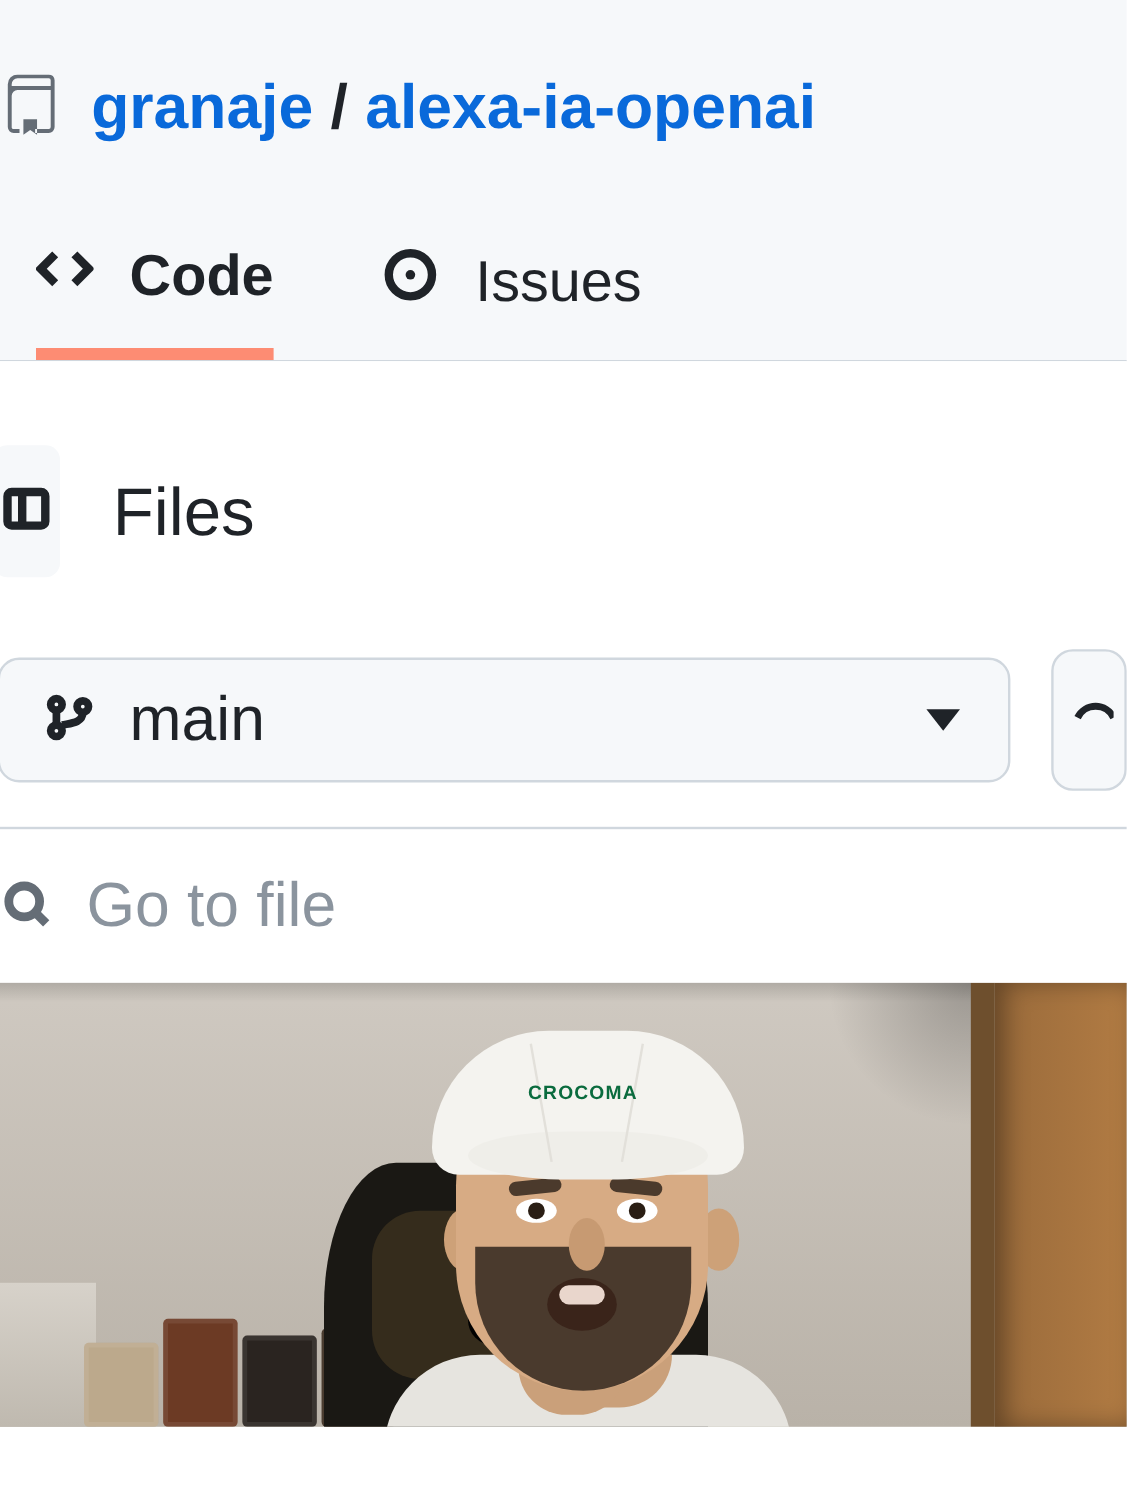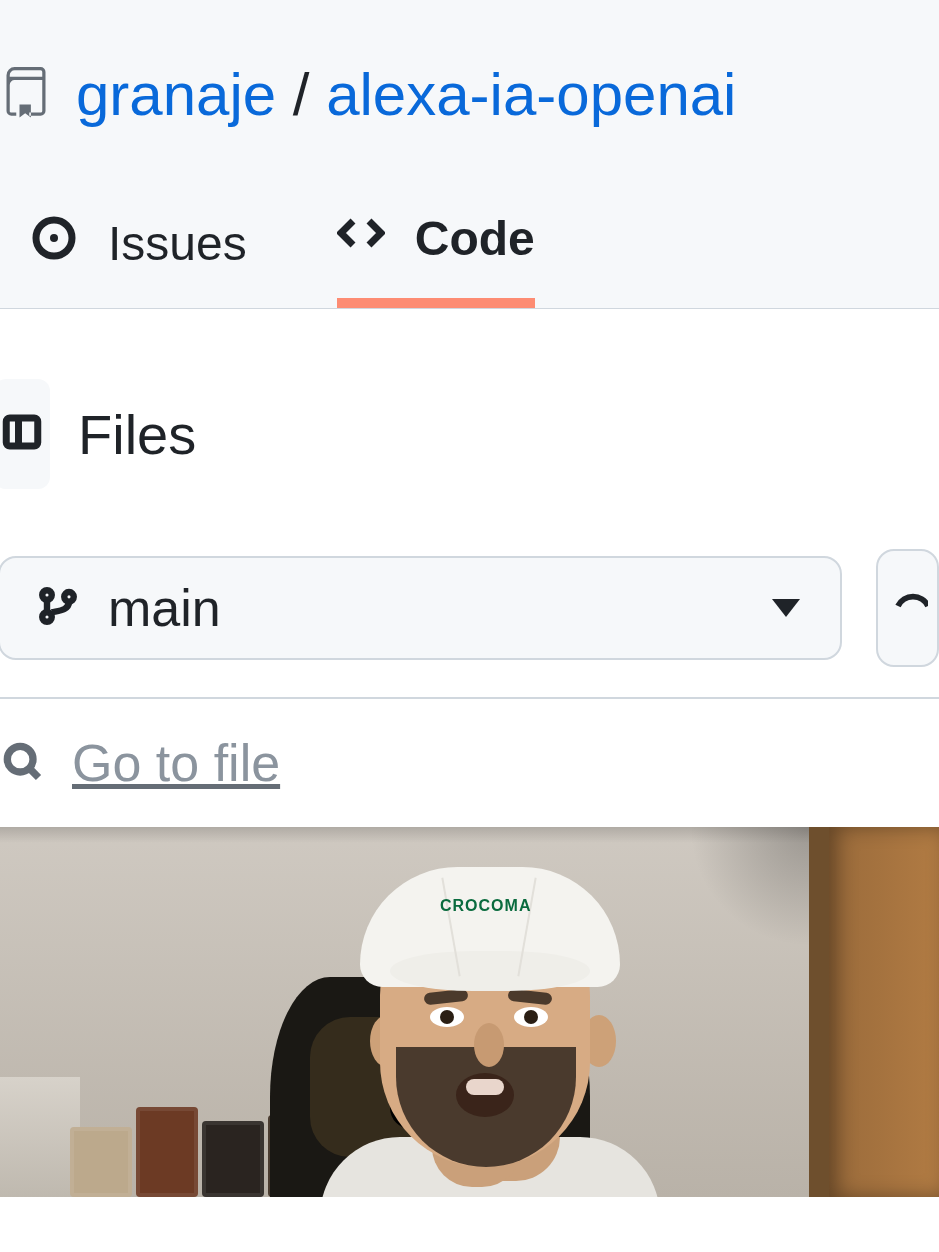--- a/index.html
+++ b/index.html
@@ -9,21 +9,21 @@
     padding: 40px 0 0 0;
     border-bottom: 1px solid #d0d7de;
   }
   .breadcrumb {
     display: flex;
     align-items: center;
     gap: 24px;
     padding: 20px 0 60px 0;
   }
   .repo-icon svg { width: 52px; height: 52px; fill: #656d76; }
-  .crumbtext { font-size: 60px; font-weight: 400; color: #1f2328; text-align: center; }
+  .crumbtext { font-size: 52px; font-weight: 700; color: #1f2328; text-align: center; }
   .crumbtext a { color: #0969da; text-decoration: none; }
   .sep { color: #1f2328; }
   .tabs {
     display: flex;
     align-items: center;
     gap: 90px;
     padding: 0 30px 0 30px;
     font-size: 48px;
   }
   .tab {
@@ -32,21 +32,21 @@
     color: #1f2328;
     font-weight: 400;
   }
   .tab.active { border-bottom: 10px solid #fd8c73; font-weight: 600; }
   .tab svg { width: 48px; height: 48px; fill: none; stroke: #1f2328; stroke-width: 3.5; }
   .files-panel {
     background: #ffffff;
     padding: 50px 0 0 0;
   }
   .files-head {
-    display: flex; align-items: center; gap: 28px;
+    display: flex; align-items: center; gap: 44px;
     padding: 20px 0 60px 0;
   }
   .sidebar-toggle {
     background: #f6f8fa;
     border-radius: 12px;
     width: 56px; height: 110px;
     display: flex; align-items: center; justify-content: center;
     margin-left: -6px;
   }
   .sidebar-toggle svg { width: 42px; height: 42px; stroke: #1f2328; stroke-width: 4; fill: none; }
@@ -83,21 +83,20 @@
     border-top: 2px solid #d0d7de;
     margin-top: 30px;
   }
   .gotofile svg { width: 44px; height: 44px; stroke: #656d76; stroke-width: 4; fill: none; }
   .gotofile-input {
     border: none; outline: none;
     font-size: 52px;
     color: #656d76;
     background: transparent;
     width: 600px;
-    text-decoration: underline;
   }
   .gotofile-input::placeholder { color: #8b949e; }
   .video-overlay {
     position: relative;
     width: 939px; height: 370px;
     background: linear-gradient(180deg, #cfc9c1 0%, #b9b2a8 100%);
     overflow: hidden;
   }
   .door {
     position: absolute; right: 0; top: 0; width: 110px; height: 100%;
@@ -138,21 +137,21 @@
   .nose{position:absolute;left:174px;bottom:160px;width:30px;height:44px;background:#c79a72;border-radius:50%;}
   .eye-l{position:absolute;left:130px;bottom:200px;width:34px;height:20px;background:#fff;border-radius:50%;}
   .eye-r{position:absolute;left:214px;bottom:200px;width:34px;height:20px;background:#fff;border-radius:50%;}
   .pupil{position:absolute;top:3px;left:10px;width:14px;height:14px;background:#2a1e14;border-radius:50%;}
   .brow-l{position:absolute;left:124px;bottom:224px;width:44px;height:12px;background:#4b3a2c;border-radius:8px;transform:rotate(-6deg);}
   .brow-r{position:absolute;left:208px;bottom:224px;width:44px;height:12px;background:#4b3a2c;border-radius:8px;transform:rotate(6deg);}
   .cap{position:absolute;left:60px;bottom:240px;width:260px;height:120px;background:#f4f3ef;border-radius:130px 130px 30px 30px;}
   .cap-visor{position:absolute;left:90px;bottom:236px;width:200px;height:40px;background:#efeee9;border-radius:50%/60%;}
   .cap-seam1{position:absolute;left:150px;bottom:250px;width:2px;height:100px;background:#e2e0da;transform:rotate(-10deg);}
   .cap-seam2{position:absolute;left:226px;bottom:250px;width:2px;height:100px;background:#e2e0da;transform:rotate(10deg);}
-  .cap-text{position:absolute;left:140px;bottom:312px;font-size:16px;font-weight:800;color:#0a6b3e;letter-spacing:1px;}
+  .cap-text{position:absolute;left:140px;bottom:298px;font-size:16px;font-weight:800;color:#0a6b3e;letter-spacing:1px;}
   .books{position:absolute;left:70px;bottom:0;width:240px;height:80px;}
   .book{position:absolute;bottom:0;width:62px;height:90px;border-radius:4px;background:#7a4a2a;box-shadow:inset 0 0 0 4px rgba(255,255,255,.08);}
   .book.b1{left:0;height:70px;background:#bca98c;}
   .book.b2{left:66px;height:90px;background:#6c3a24;}
   .book.b3{left:132px;height:76px;background:#2a2420;}
   .book.b4{left:198px;height:82px;background:#3b2c1f;}
   .shelf-corner{position:absolute;left:0;bottom:0;width:80px;height:120px;background:linear-gradient(180deg,#d7d2ca, #bfb9af);}
   .top-shadow{position:absolute;top:0;left:0;right:0;height:16px;background:linear-gradient(180deg, rgba(0,0,0,.15), transparent);}
 </style>
 </head>
@@ -166,37 +165,37 @@
         </svg>
     </span>
     <span class="crumbtext">
       <a href="#">granaje</a>
       <span class="sep">/</span>
       <a href="#">alexa-ia-openai</a>
     </span>
   </div>
 
   <nav class="tabs">
+    <div class="tab active">
+      <span>
+        <svg viewBox="0 0 24 24">
+            <polyline points="16 18 22 12 16 6"></polyline>
+            <polyline points="8 6 2 12 8 18"></polyline>
+          </svg>
+      </span>
+      <span>Code</span>
+    </div>
     <div class="tab">
       <span>
         <svg viewBox="0 0 24 24">
             <circle cx="12" cy="12" r="9"></circle>
             <circle cx="12" cy="12" r="2" fill="#1f2328" stroke="none"></circle>
           </svg>
       </span>
       <span>Issues</span>
-    </div>
-    <div class="tab active">
-      <span>
-        <svg viewBox="0 0 24 24">
-            <polyline points="16 18 22 12 16 6"></polyline>
-            <polyline points="8 6 2 12 8 18"></polyline>
-          </svg>
-      </span>
-      <span>Code</span>
     </div>
   </nav>
 </div>
 
 <div class="files-panel">
   <div class="files-head">
     <div class="sidebar-toggle">
       <span>
         <svg viewBox="0 0 24 24">
             <rect x="3" y="4" width="18" height="16" rx="2"></rect>

